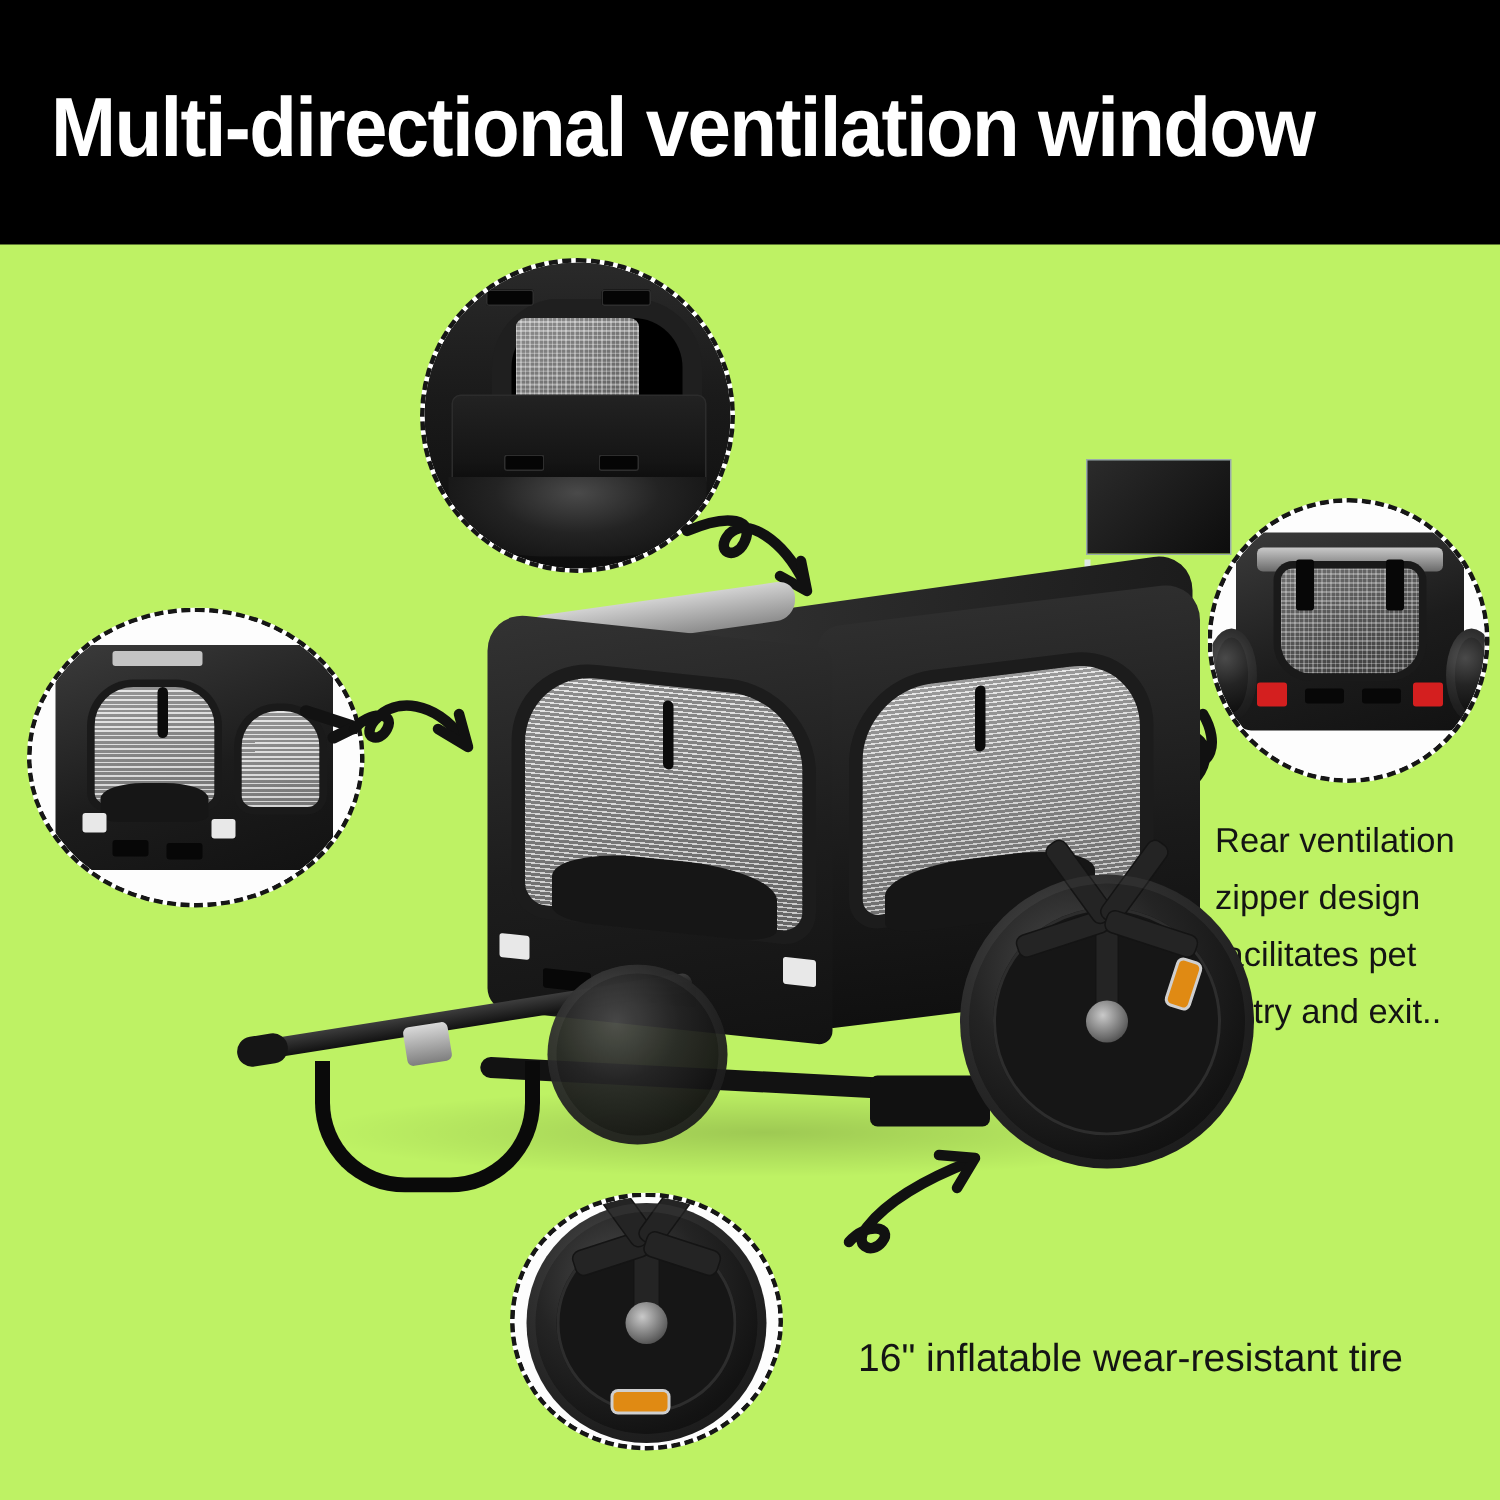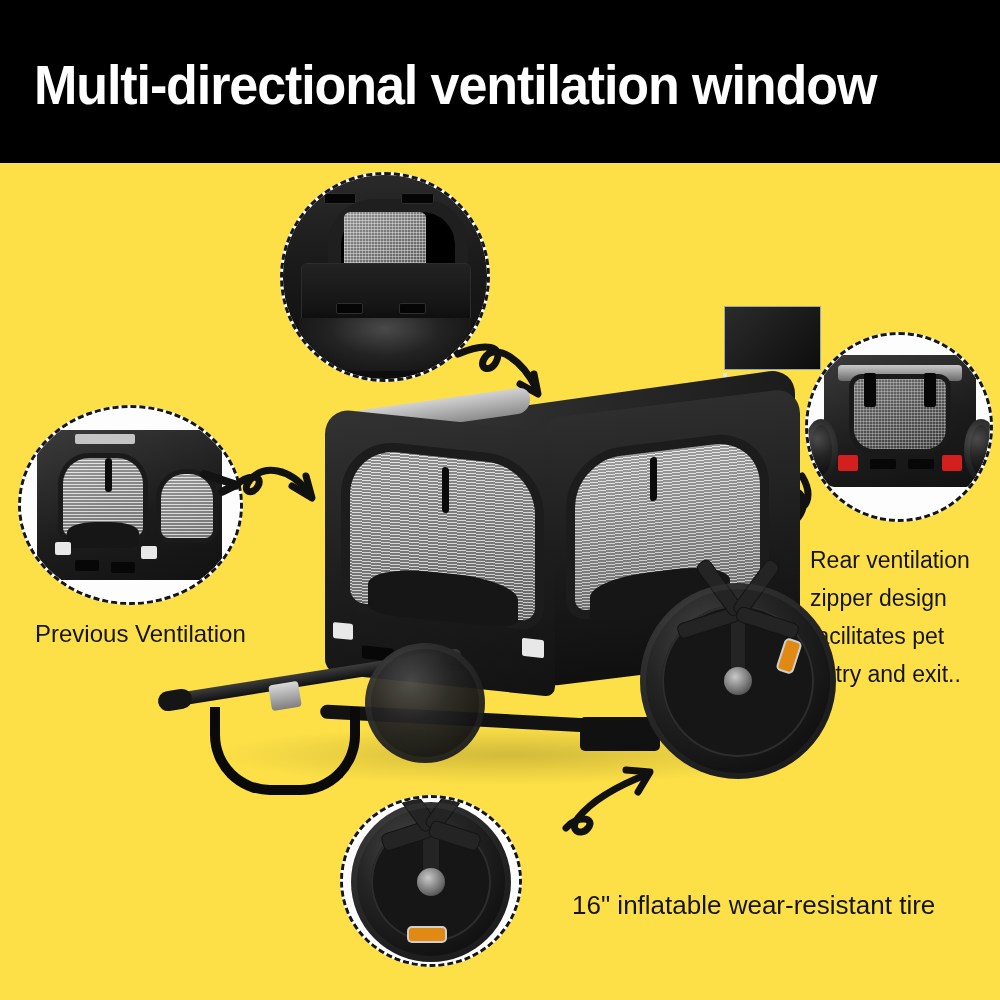--- a/index.html
+++ b/index.html
@@ -1,21 +1,21 @@
 <!DOCTYPE html>
 <html><head>
 <meta charset="utf-8">
 <style>
   html,body{margin:0;padding:0;}
   body{
     width:1000px;height:1000px;background:#ffffff;
     font-family:"Liberation Sans", sans-serif;
     overflow:hidden;position:relative;
   }
-  #stage{position:relative;width:1000px;height:1000px;background:#fde047;}
+  #stage{position:relative;width:1000px;height:1000px;background:#bef264;}
 
   
   .header-band{
     position:absolute;left:0;top:0;width:1000px;height:163px;
     background:#000000;
   }
   .header-title{
     position:absolute;left:34px;top:56px;width:940px;
     color:#ffffff;
     font-family:"Liberation Sans", sans-serif;
@@ -226,21 +226,20 @@
         <div class="reflector-w" style="left:104px;top:116px;"></div>
         <div class="strap-blk" style="left:38px;top:130px;width:24px;height:11px;"></div>
         <div class="strap-blk" style="left:74px;top:132px;width:24px;height:11px;"></div>
         <div class="strap-blk" style="left:38px;top:4px;width:60px;height:10px;background:#c4c4c4;"></div>
       </div>
       <div class="frame-bar" style="left:178px;top:68px;width:46px;height:8px;transform:rotate(18deg);"></div>
       <div class="frame-bar" style="left:196px;top:74px;width:34px;height:8px;transform:rotate(-26deg);"></div>
     </div>
   </div>
 
-  <div class="caption cap-prev">Previous Ventilation</div>
 
   <div class="arrow" style="left:232px;top:452px;">
     <svg width="100" height="72" viewBox="0 0 100 72">
       <path d="M4 34 C 14 22, 32 22, 26 34 C 21 44, 8 40, 18 28 C 32 12, 58 16, 76 40" fill="none" stroke="#111" stroke-width="7" stroke-linecap="round"></path>
       <path d="M60 34 L80 46 L74 24" fill="none" stroke="#111" stroke-width="7" stroke-linecap="round" stroke-linejoin="round"></path>
     </svg>
   </div>
 
   <div class="inset inset-right">
     <div class="inset-inner">

